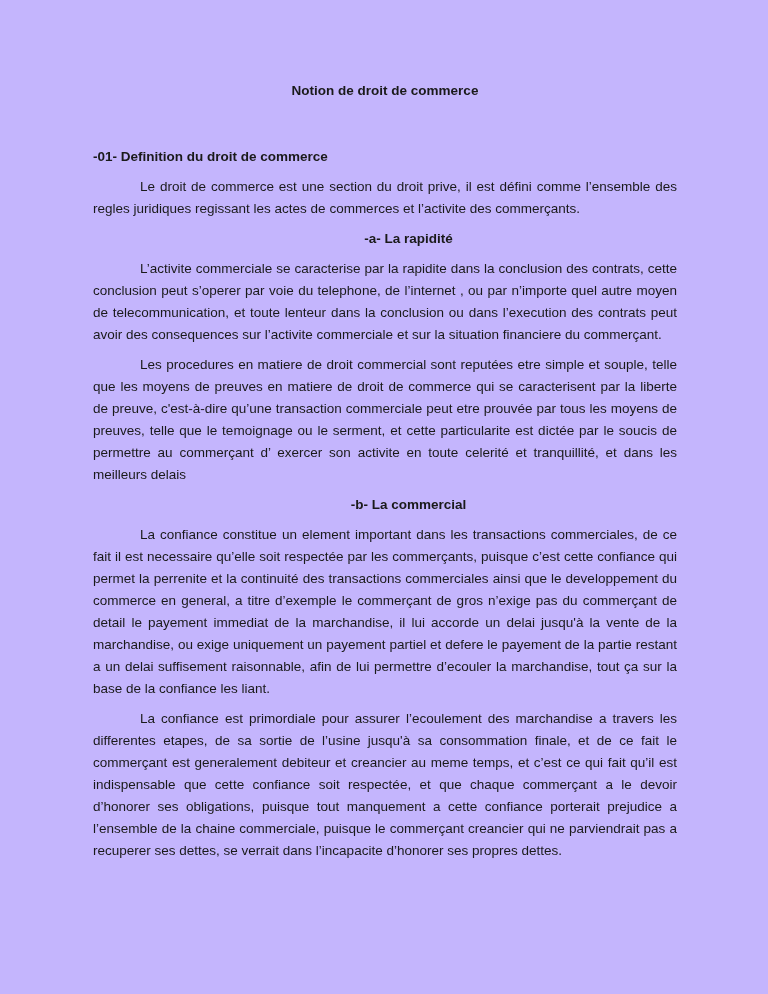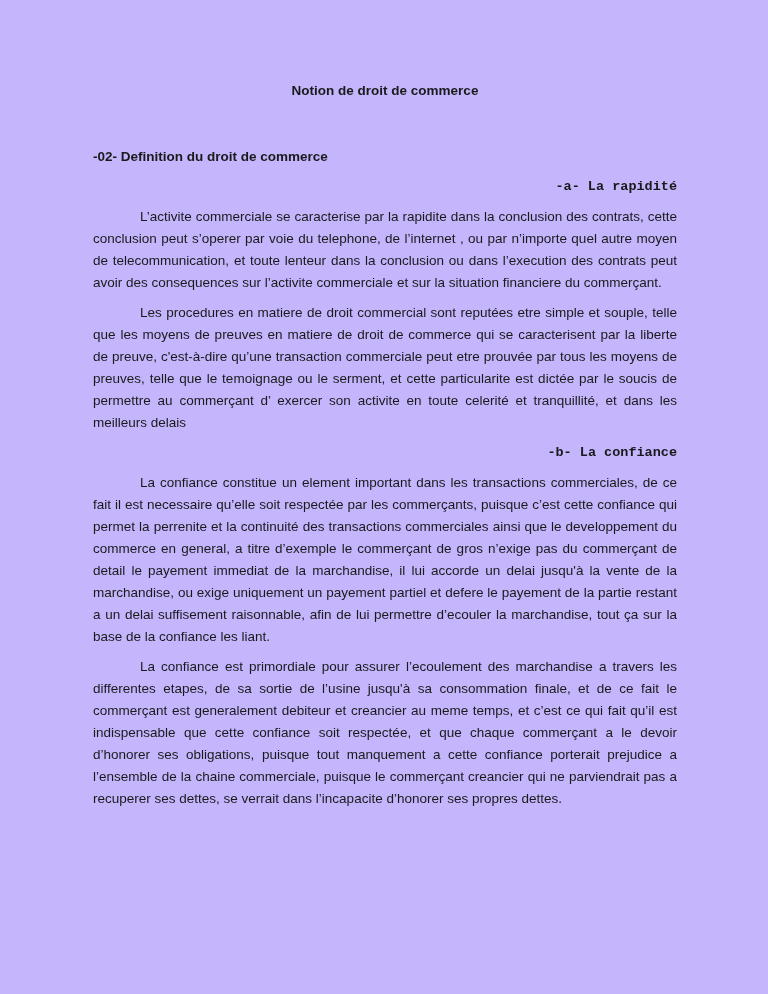--- a/index.html
+++ b/index.html
@@ -24,51 +24,51 @@
     font-weight: bold;
     margin: 0 0 44px 0;
   }
   .doc-heading {
     font-weight: bold;
     text-align: left;
     margin: 0 0 8px 0;
   }
   .doc-subheading {
     font-weight: bold;
-    text-align: right;
+    text-align: center;
     text-indent: 47px;
     margin: 0 0 8px 0;
-    font-family: Liberation Mono, monospace;
   }
   .doc-para {
     text-align: justify;
     margin: 0 0 8px 0;
   }
   .doc-para.indent {
     text-indent: 47px;
   }
 </style>
 </head>
 <body>
 
 <div class="doc-page">
 
   <p class="doc-title">Notion de droit de commerce</p>
 
-  <p class="doc-heading">-02- Definition du droit de commerce</p>
+  <p class="doc-heading">-01- Definition du droit de commerce</p>
 
+  <p class="doc-para indent">Le droit de commerce est une section du droit prive, il est défini comme l’ensemble des regles juridiques regissant les actes de commerces et l’activite des commerçants.</p>
 
 
 
 
   <p class="doc-subheading">-a- La rapidité</p>
 
   <p class="doc-para indent">L’activite commerciale se caracterise par la rapidite dans la conclusion des contrats, cette conclusion peut s’operer par voie du telephone, de l’internet , ou par n’importe quel autre moyen de telecommunication, et toute lenteur dans la conclusion ou dans l’execution des contrats peut avoir des consequences sur l’activite commerciale et sur la situation financiere du commerçant.</p>
 
   <p class="doc-para indent">Les procedures en matiere de droit commercial sont reputées etre simple et souple, telle que les moyens de preuves en matiere de droit de commerce qui se caracterisent par la liberte de preuve, c'est-à-dire qu’une transaction commerciale peut etre prouvée par tous les moyens de preuves, telle que le temoignage ou le serment, et cette particularite est dictée par le soucis de permettre au commerçant d’ exercer son activite en toute celerité et tranquillité, et dans les meilleurs delais</p>
 
-  <p class="doc-subheading">-b- La confiance</p>
+  <p class="doc-subheading">-b- La commercial</p>
 
   <p class="doc-para indent">La confiance constitue un element important dans les transactions commerciales, de ce fait il est necessaire qu’elle soit respectée par les commerçants, puisque c’est cette confiance qui permet la perrenite et la continuité des transactions commerciales ainsi que le developpement du commerce en general, a titre d’exemple le commerçant de gros n’exige pas du commerçant de detail le payement immediat de la marchandise, il lui accorde un delai jusqu'à la vente de la marchandise, ou exige uniquement un payement partiel et defere le payement de la partie restant a un delai suffisement raisonnable, afin de lui permettre d’ecouler la marchandise, tout ça sur la base de la confiance les liant.</p>
 
   <p class="doc-para indent">La confiance est primordiale pour assurer l’ecoulement des marchandise a travers les differentes etapes, de sa sortie de l’usine jusqu'à sa consommation finale, et de ce fait le commerçant est generalement debiteur et creancier au meme temps, et c’est ce qui fait qu’il est indispensable que cette confiance soit respectée, et que chaque commerçant a le devoir d’honorer ses obligations, puisque tout manquement a cette confiance porterait prejudice a l’ensemble de la chaine commerciale, puisque le commerçant creancier qui ne parviendrait pas a recuperer ses dettes, se verrait dans l’incapacite d’honorer ses propres dettes.</p>
 
 </div>
 
 </body></html>

